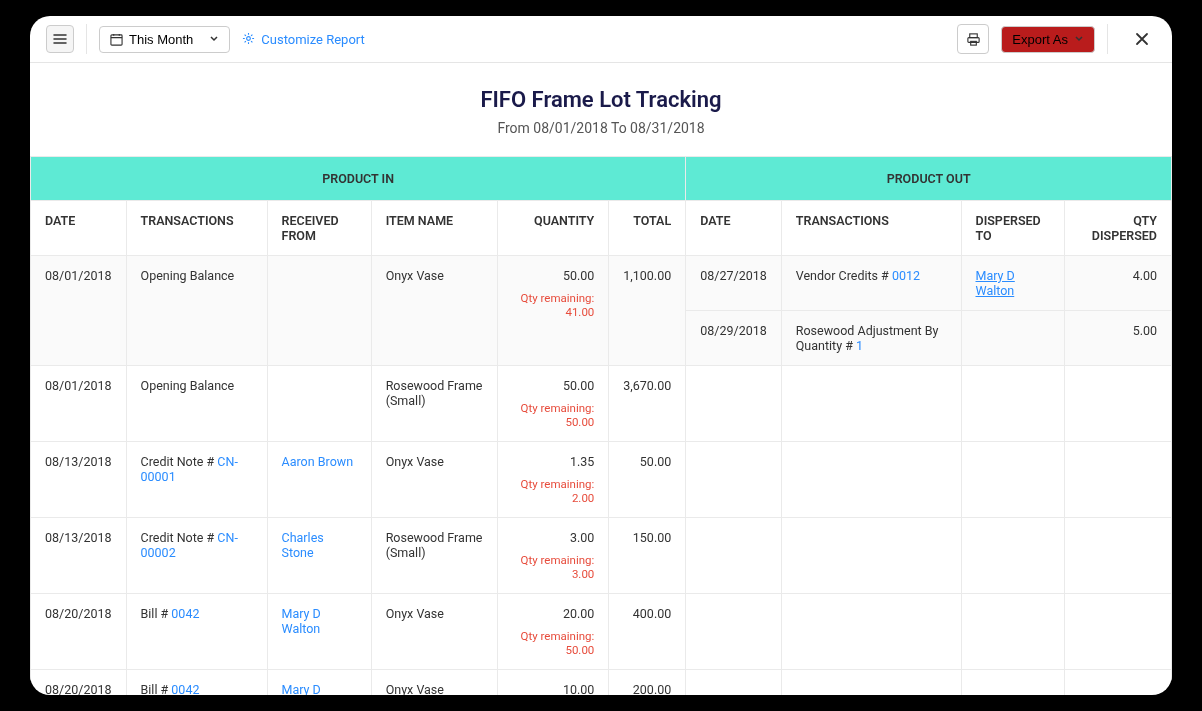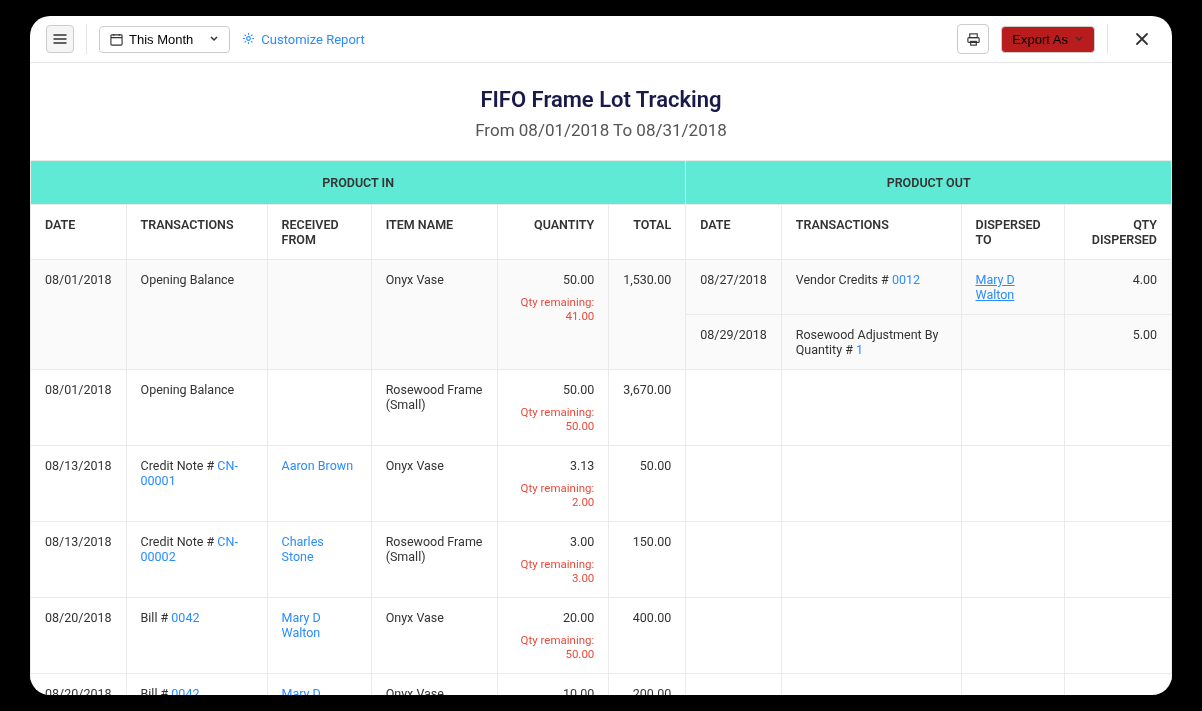--- a/index.html
+++ b/index.html
@@ -12,21 +12,21 @@
 .date-select { display: flex; align-items: center; gap: 6px; border: 1px solid #ccc; border-radius: 4px; padding: 5px 10px; background: #fff; cursor: pointer; font-size: 13px; }
 .date-select .chev { margin-left: 10px; }
 .customize { display: flex; align-items: flex-start; gap: 6px; color: #2a8cff; cursor: pointer; font-size: 13px; }
 .spacer { flex: 1; }
 .icon-btn { width: 32px; height: 30px; border: 1px solid #ccc; border-radius: 4px; background: #fff; display: flex; align-items: center; justify-content: center; cursor: pointer; }
 .export-btn { display: flex; align-items: center; gap: 6px; border: 1px solid #ccc; border-radius: 4px; padding: 5px 10px; background: #b91c1c; cursor: pointer; font-size: 13px; }
 .close-btn { width: 28px; height: 28px; display: flex; align-items: center; justify-content: center; cursor: pointer; font-size: 20px; color: #333; margin-left: 8px; }
 .header { text-align: center; padding: 24px 0 20px 0; }
 .company { font-size: 15px; color: #333; margin-bottom: 4px; }
 .report-title { font-size: 22px; font-weight: 600; color: #1a1a4a; margin-bottom: 8px; }
-.date-range { font-size: 17px; color: #555; }
+.date-range { font-size: 14px; color: #555; }
 .table-wrap { flex: 1; overflow: auto; }
 table { width: 100%; border-collapse: collapse; }
 th, td { padding: 12px 14px; text-align: left; border: 1px solid #eaeaea; vertical-align: top; font-size: 12.5px; }
 thead th { font-weight: 600; color: #333; background: #fff; }
 .group-header th { text-align: center; font-weight: 600; padding: 14px; background: #5eead4; }
 .num { text-align: right; }
 .link { color: #2a8cff; text-decoration: none; cursor: pointer; }
 .link-u { color: #2a8cff; text-decoration: underline; cursor: pointer; }
 .qty-remain { color: #e74c3c; font-size: 11.5px; margin-top: 8px; }
 .highlight-row td { background: #fafafa; }
@@ -110,21 +110,21 @@
       <tbody id="tbody">
           <tr class="highlight-row">
             <td rowspan="2">08/01/2018</td>
             <td rowspan="2"><span>Opening Balance</span></td>
             <td rowspan="2"></td>
             <td rowspan="2">Onyx Vase</td>
             <td rowspan="2" class="num">
               <div>50.00</div>
               <div class="qty-remain">Qty remaining: 41.00</div>
             </td>
-            <td rowspan="2" class="num">1,530.00</td>
+            <td rowspan="2" class="num">1,100.00</td>
             <td>08/27/2018</td>
             <td><span>Vendor Credits # </span><a class="link">0012</a></td>
             <td><a class="link-u">Mary D Walton</a></td>
             <td class="num">4.00</td>
           </tr>
           <tr class="highlight-row">
             <td>08/29/2018</td>
             <td><span>Rosewood Adjustment By Quantity # </span><a class="link">1</a></td>
             <td></td>
             <td class="num">5.00</td>
@@ -143,21 +143,21 @@
             <td></td>
             <td></td>
             <td class="num"></td>
           </tr>
           <tr>
             <td rowspan="1">08/13/2018</td>
             <td rowspan="1"><span>Credit Note # </span><a class="link">CN-00001</a></td>
             <td rowspan="1"><a class="link">Aaron Brown</a></td>
             <td rowspan="1">Onyx Vase</td>
             <td rowspan="1" class="num">
-              <div>3.13</div>
+              <div>1.35</div>
               <div class="qty-remain">Qty remaining: 2.00</div>
             </td>
             <td rowspan="1" class="num">50.00</td>
             <td></td>
             <td></td>
             <td></td>
             <td class="num"></td>
           </tr>
           <tr>
             <td rowspan="1">08/13/2018</td>

